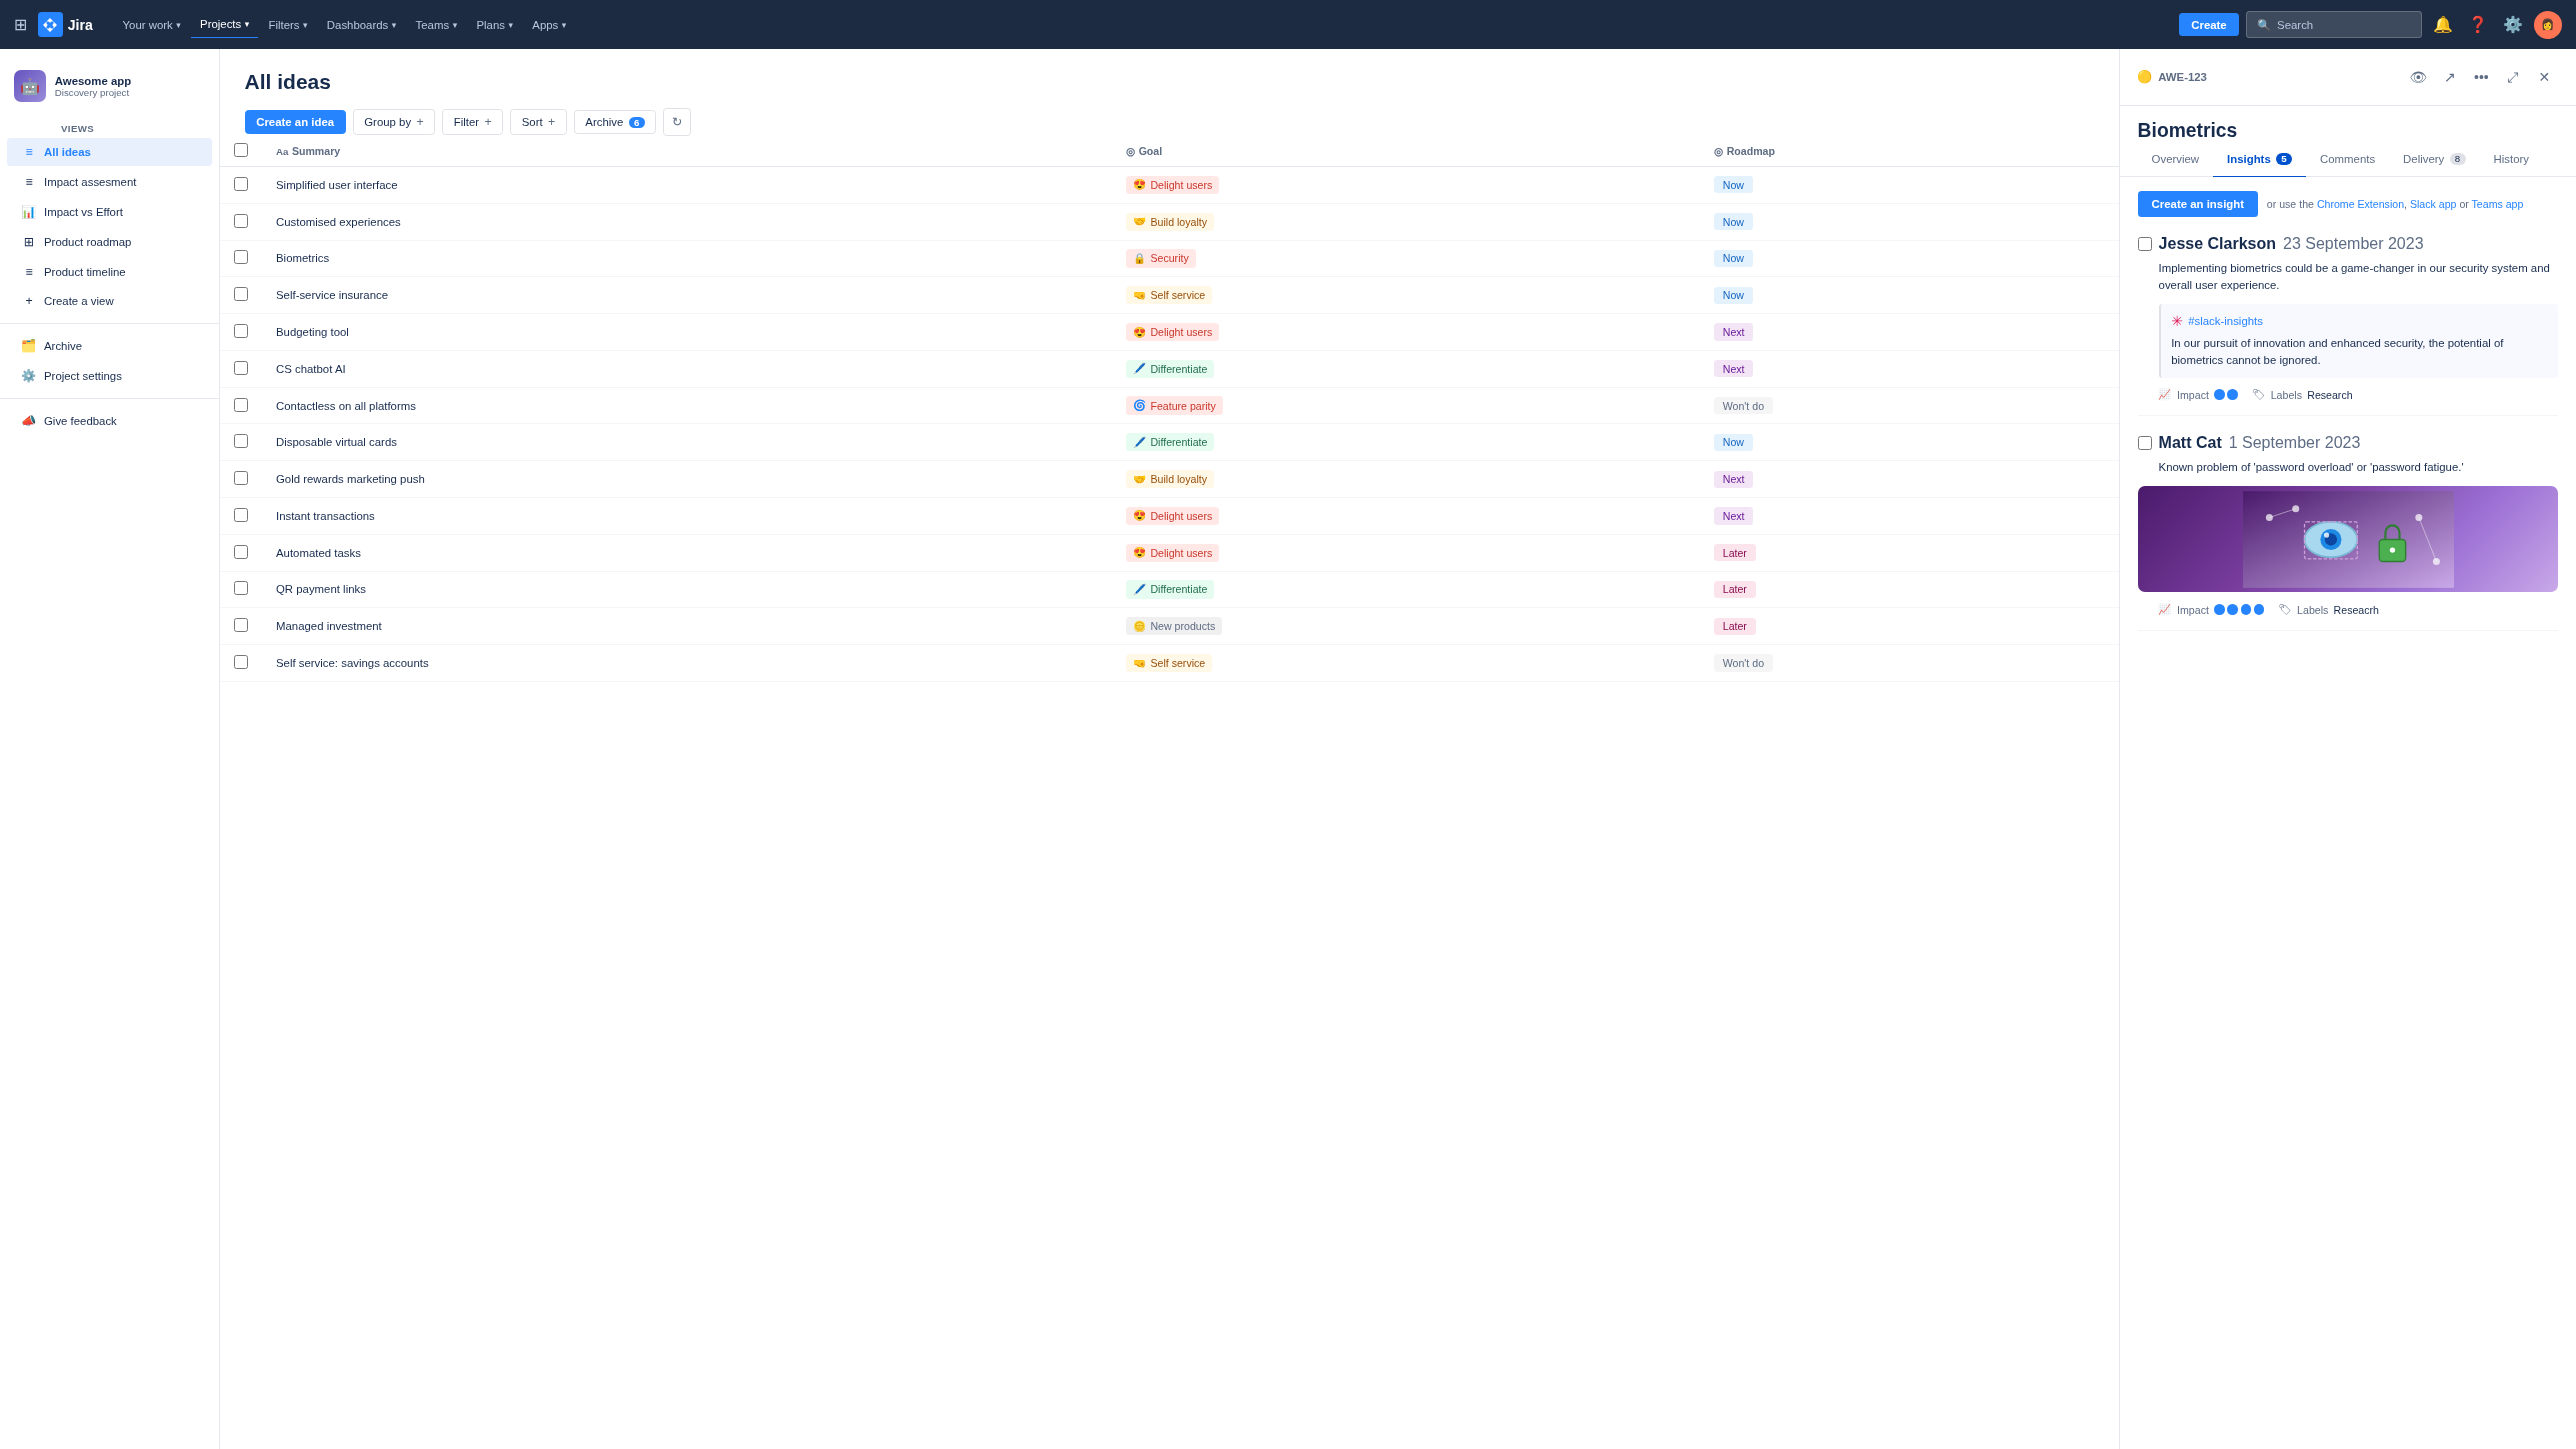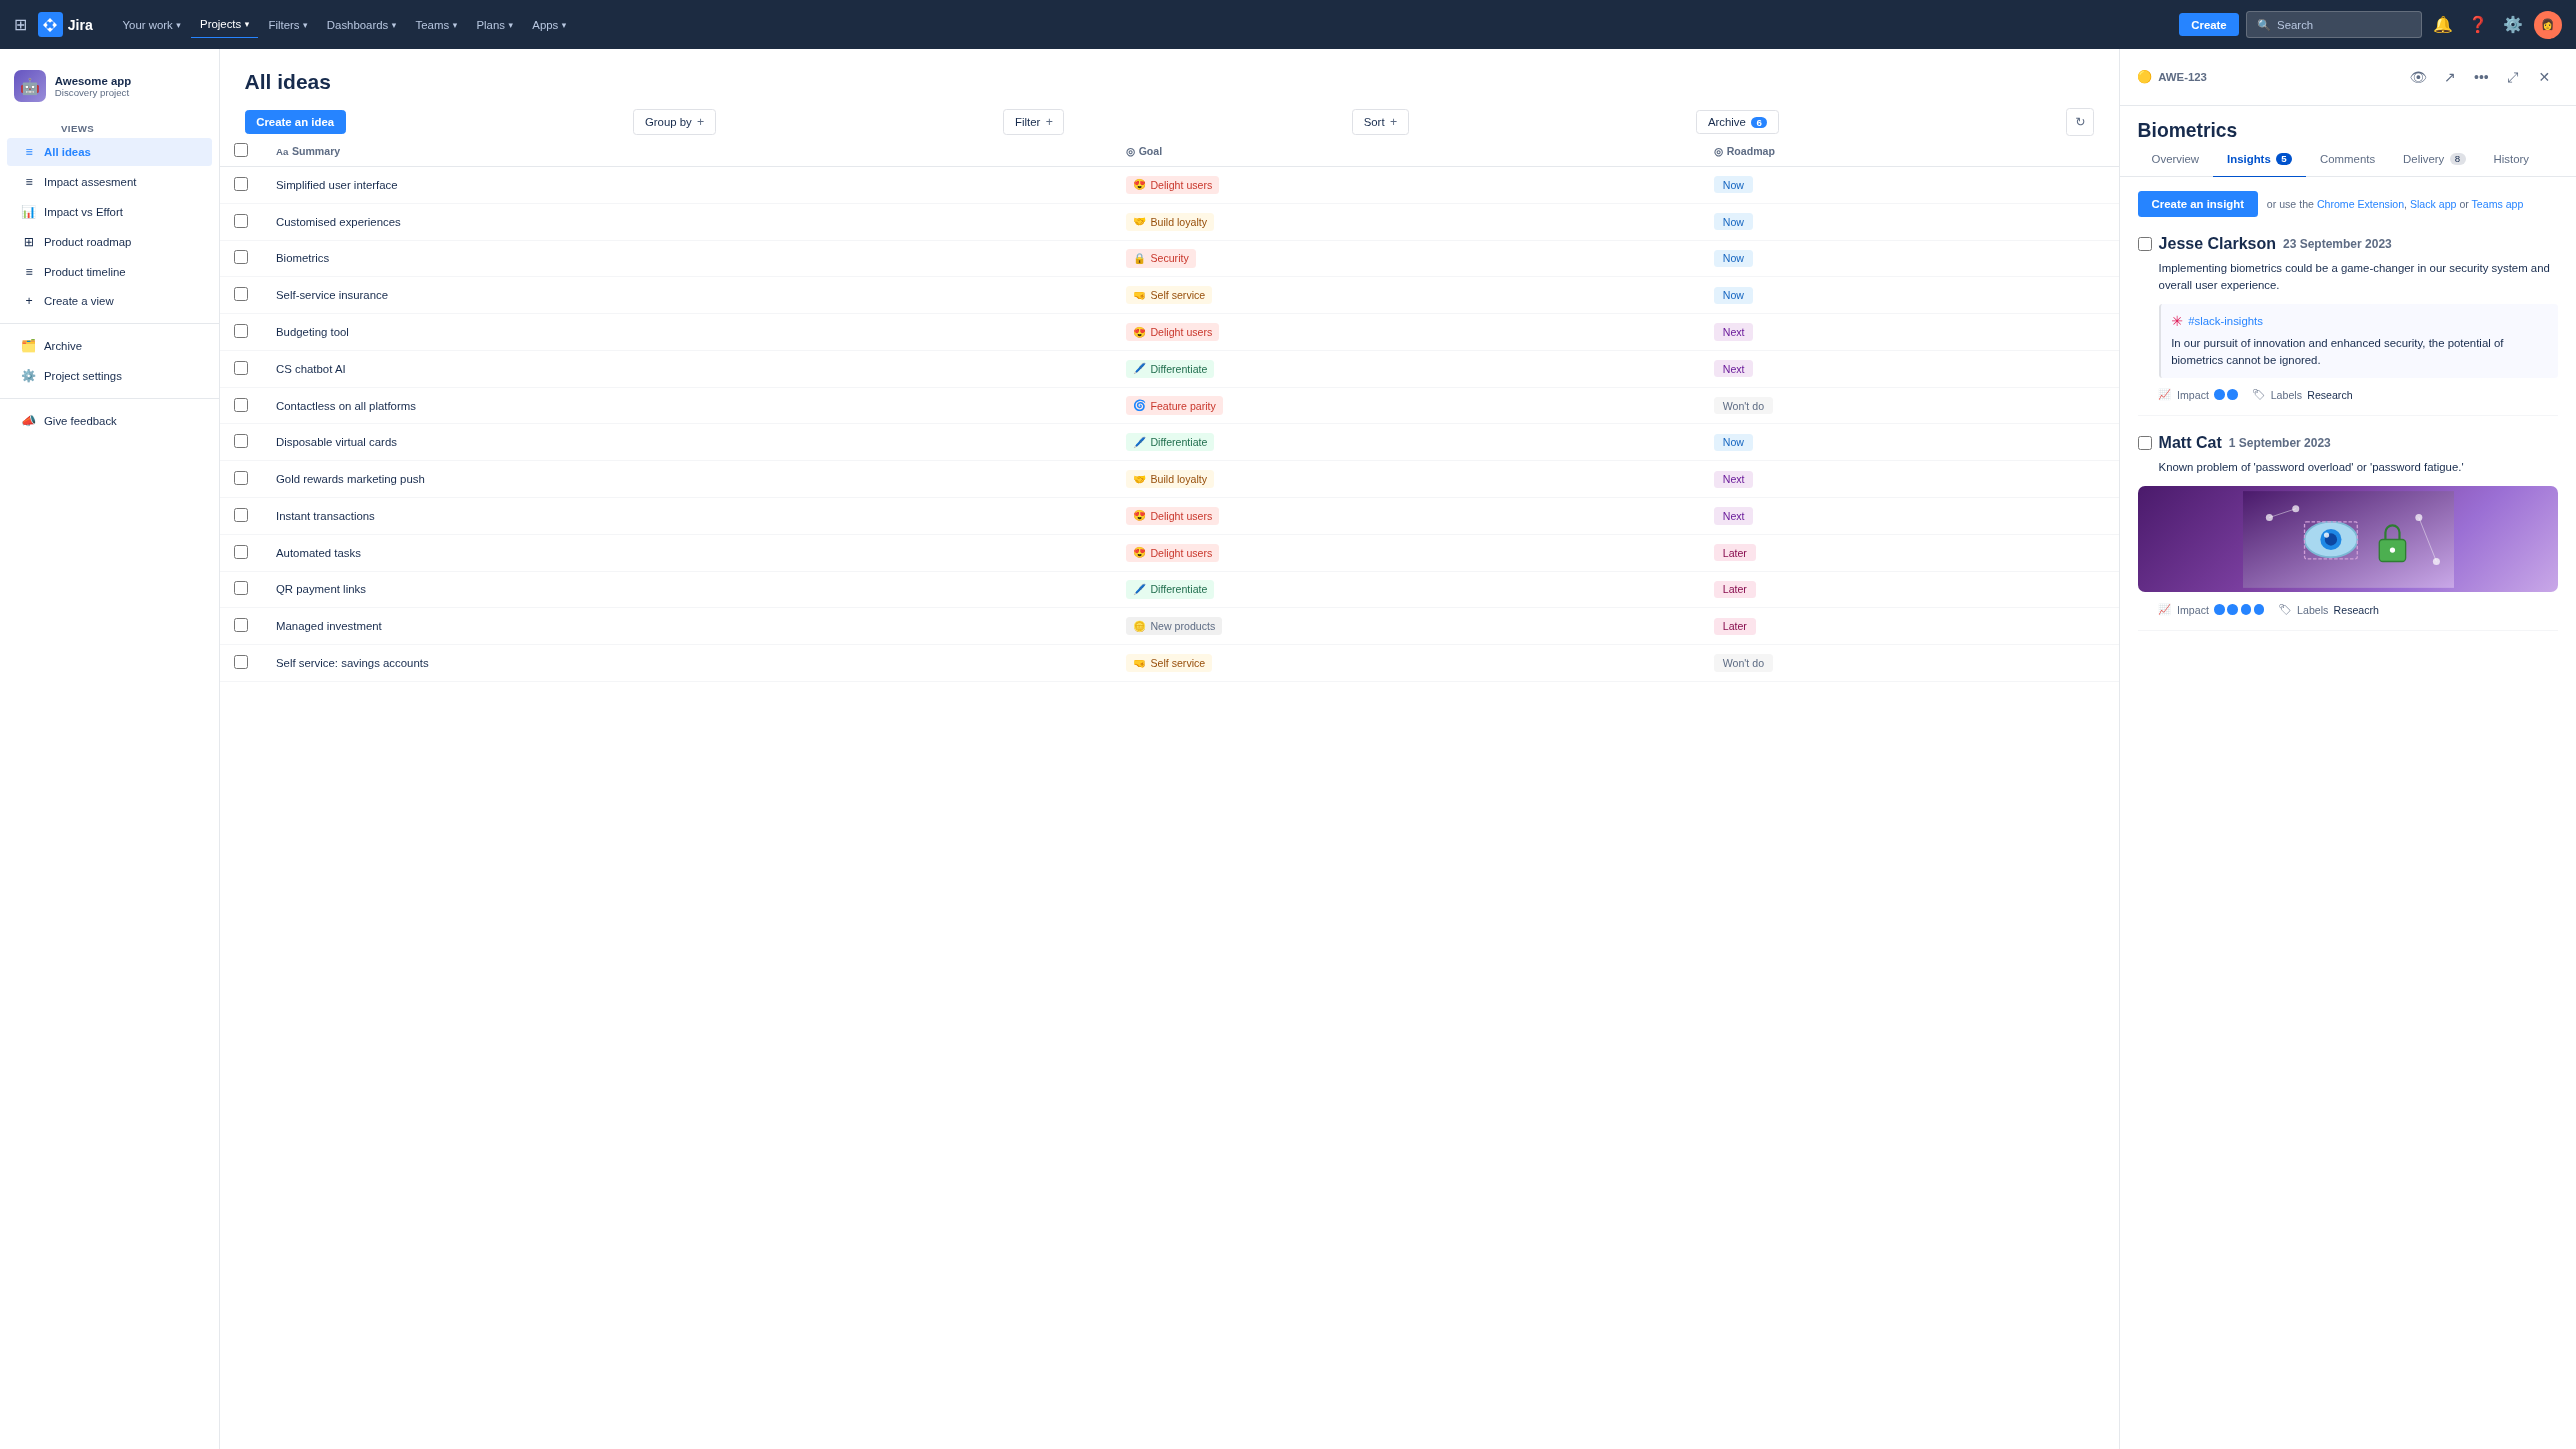--- a/index.html
+++ b/index.html
@@ -46,21 +46,21 @@
     .sidebar-section-label { font-size: 9.7px; font-weight: 700; color: #5e6c84; text-transform: uppercase; letter-spacing: 0.4px; padding: 7px 14px 3.5px; margin-left: 47px; }
     .sidebar-item { display: flex; align-items: center; gap: 7px; padding: 7px 14px; cursor: pointer; border-radius: 3.5px; margin: 0.9px 7px; font-size: 11.4px; color: #172b4d; }
     .sidebar-item.active { background: #e8f0fe; color: #2684ff; font-weight: 600; }
     .sidebar-item-icon { font-size: 12.3px; width: 16px; text-align: center; }
     .sidebar-divider { border: none; border-top: 0.9px solid #e5e8ec; margin: 7px 0; }
 
     
     .main { flex: 1; overflow-y: auto; background: white; }
     .main-header { padding: 21px 24.6px 0; }
     .main-title { font-size: 21px; font-weight: 700; color: #172b4d; margin-bottom: 14px; }
-    .toolbar { display: flex; align-items: center; gap: 7px; padding-bottom: 0; justify-content: space-between; }
+    .toolbar { display: flex; align-items: center; gap: 7px; padding-bottom: 0; }
     .toolbar-btn { display: flex; align-items: center; gap: 5.3px; padding: 5.3px 10.6px; border: 0.9px solid #dfe1e6; border-radius: 3.5px; background: white; font-size: 11.4px; color: #172b4d; cursor: pointer; font-weight: 500; }
     .toolbar-btn.primary { background: #2684ff; color: white; border-color: #2684ff; font-weight: 600; }
     .toolbar-btn-badge { background: #2684ff; color: white; border-radius: 8.8px; padding: 0px 5.3px; font-size: 9.7px; font-weight: 700; }
     .toolbar-plus { color: #5e6c84; font-size: 12.3px; }
     .refresh-icon-btn { width: 28px; height: 28px; border: 0.9px solid #dfe1e6; border-radius: 3.5px; display: flex; align-items: center; justify-content: center; cursor: pointer; background: white; color: #5e6c84; }
 
     
     .table-wrap { overflow-x: auto; }
     table { width: 100%; border-collapse: collapse; }
     thead tr { border-bottom: 1.8px solid #e5e8ec; }
@@ -113,21 +113,21 @@
     .tab-badge-gray { background: #dfe1e6; color: #172b4d; border-radius: 8.8px; padding: 0.9px 5.3px; font-size: 9.7px; }
     .panel-body { flex: 1; overflow-y: auto; padding: 14px 17.6px; }
     .insight-create-row { display: flex; align-items: center; gap: 8.8px; margin-bottom: 17.6px; flex-wrap: wrap; }
     .create-insight-btn { background: #2684ff; color: white; border: none; padding: 7px 14px; border-radius: 3.5px; font-size: 11.4px; font-weight: 600; cursor: pointer; white-space: nowrap; text-align: right; }
     .insight-create-text { font-size: 10.6px; color: #5e6c84; }
     .insight-create-text a { color: #2684ff; text-decoration: none; }
     .insight-card { margin-bottom: 17.6px; border-bottom: 0.9px solid #f4f5f7; padding-bottom: 14px; }
     .insight-card-header { display: flex; align-items: center; gap: 7px; margin-bottom: 7px; }
     .insight-checkbox { width: 14px; height: 14px; border: 1.8px solid #dfe1e6; border-radius: 2.6px; flex-shrink: 0; cursor: pointer; }
     .insight-author { font-weight: 600; font-size: 16px; color: #172b4d; }
-    .insight-date { font-size: 12px; color: #5e6c84; font-weight: bold; }
+    .insight-date { font-size: 16px; color: #5e6c84; }
     .insight-text { font-size: 11.4px; color: #172b4d; line-height: 1.5; margin-bottom: 10.6px; padding-left: 21px; }
     .slack-quote { background: #f8f9ff; border-left: 2.6px solid #dfe1e6; border-radius: 3.5px; padding: 8.8px 10.6px; margin-bottom: 10.6px; margin-left: 21px; }
     .slack-header { display: flex; align-items: center; gap: 5.3px; margin-bottom: 5.3px; }
     .slack-icon { color: #e01e5a; font-size: 14px; }
     .slack-channel { color: #2684ff; font-size: 11.4px; font-weight: 500; }
     .slack-text { font-size: 11.4px; color: #172b4d; line-height: 1.5; }
     .insight-meta { display: flex; align-items: center; gap: 14px; padding-left: 21px; }
     .meta-item { display: flex; align-items: center; gap: 5.3px; font-size: 10.6px; color: #5e6c84; }
     .meta-dots { display: flex; gap: 2.6px; }
     .meta-dot { width: 10.6px; height: 10.6px; border-radius: 50%; background: #2684ff; }

